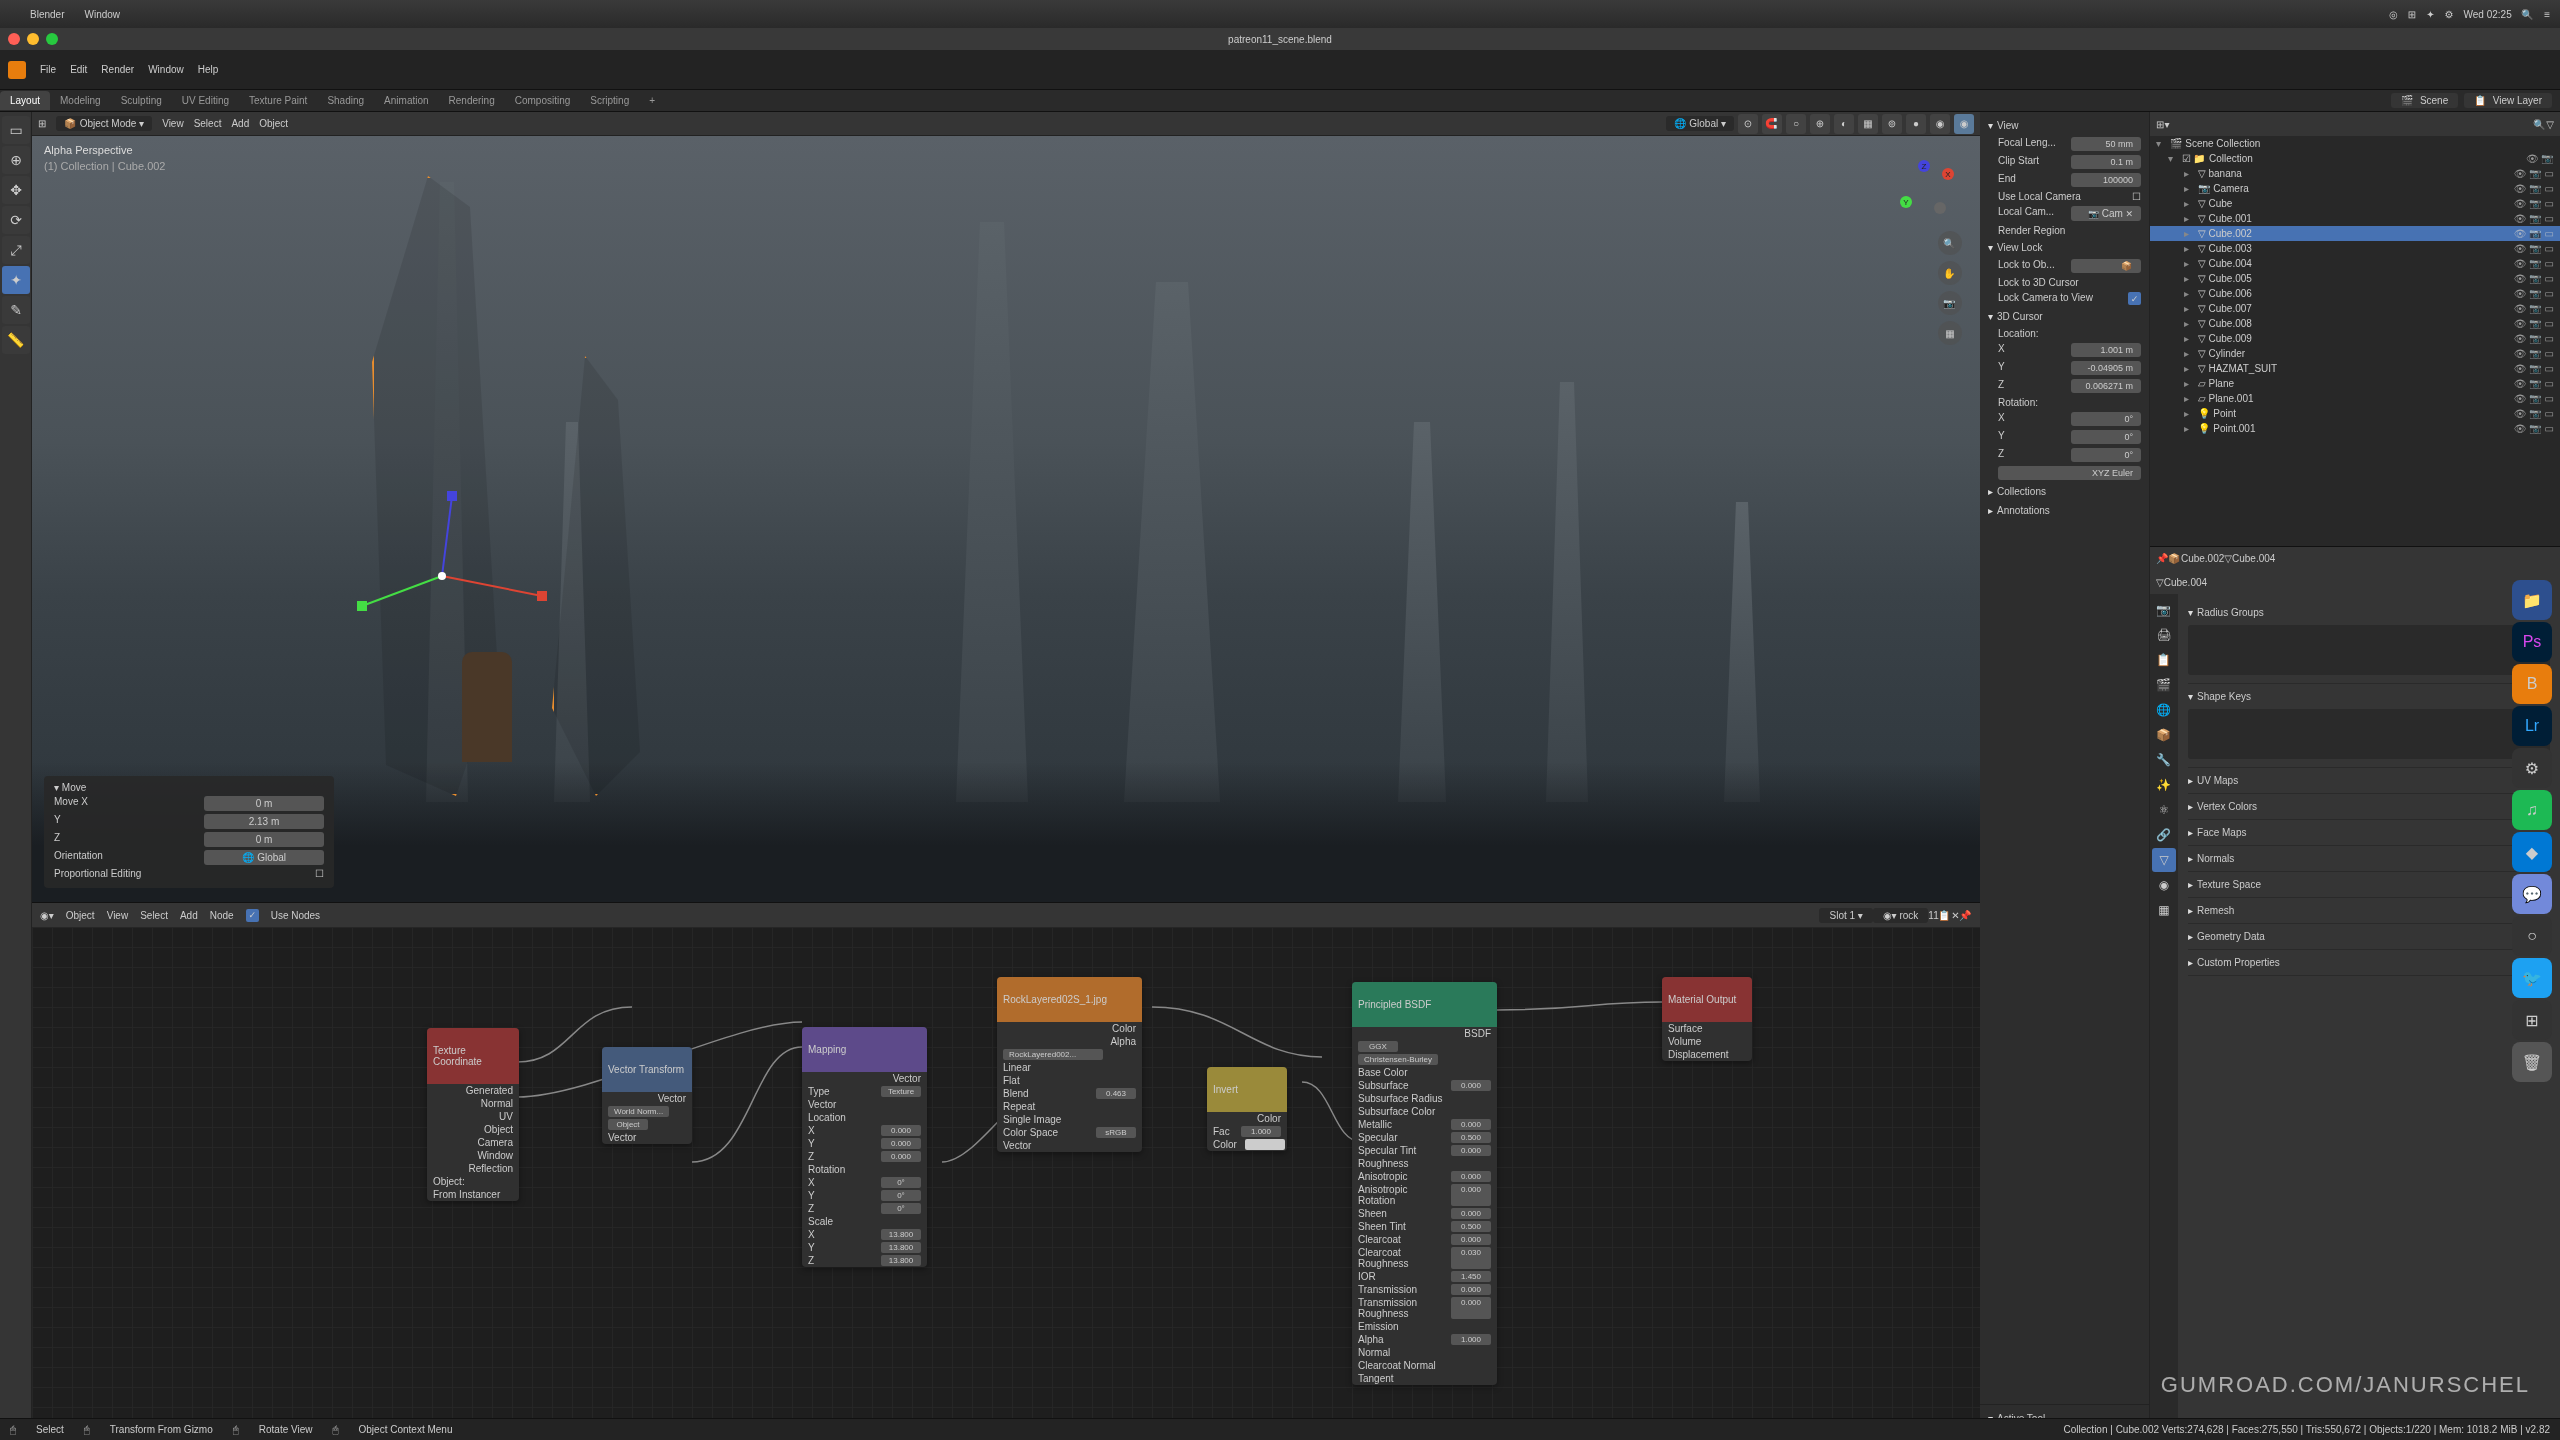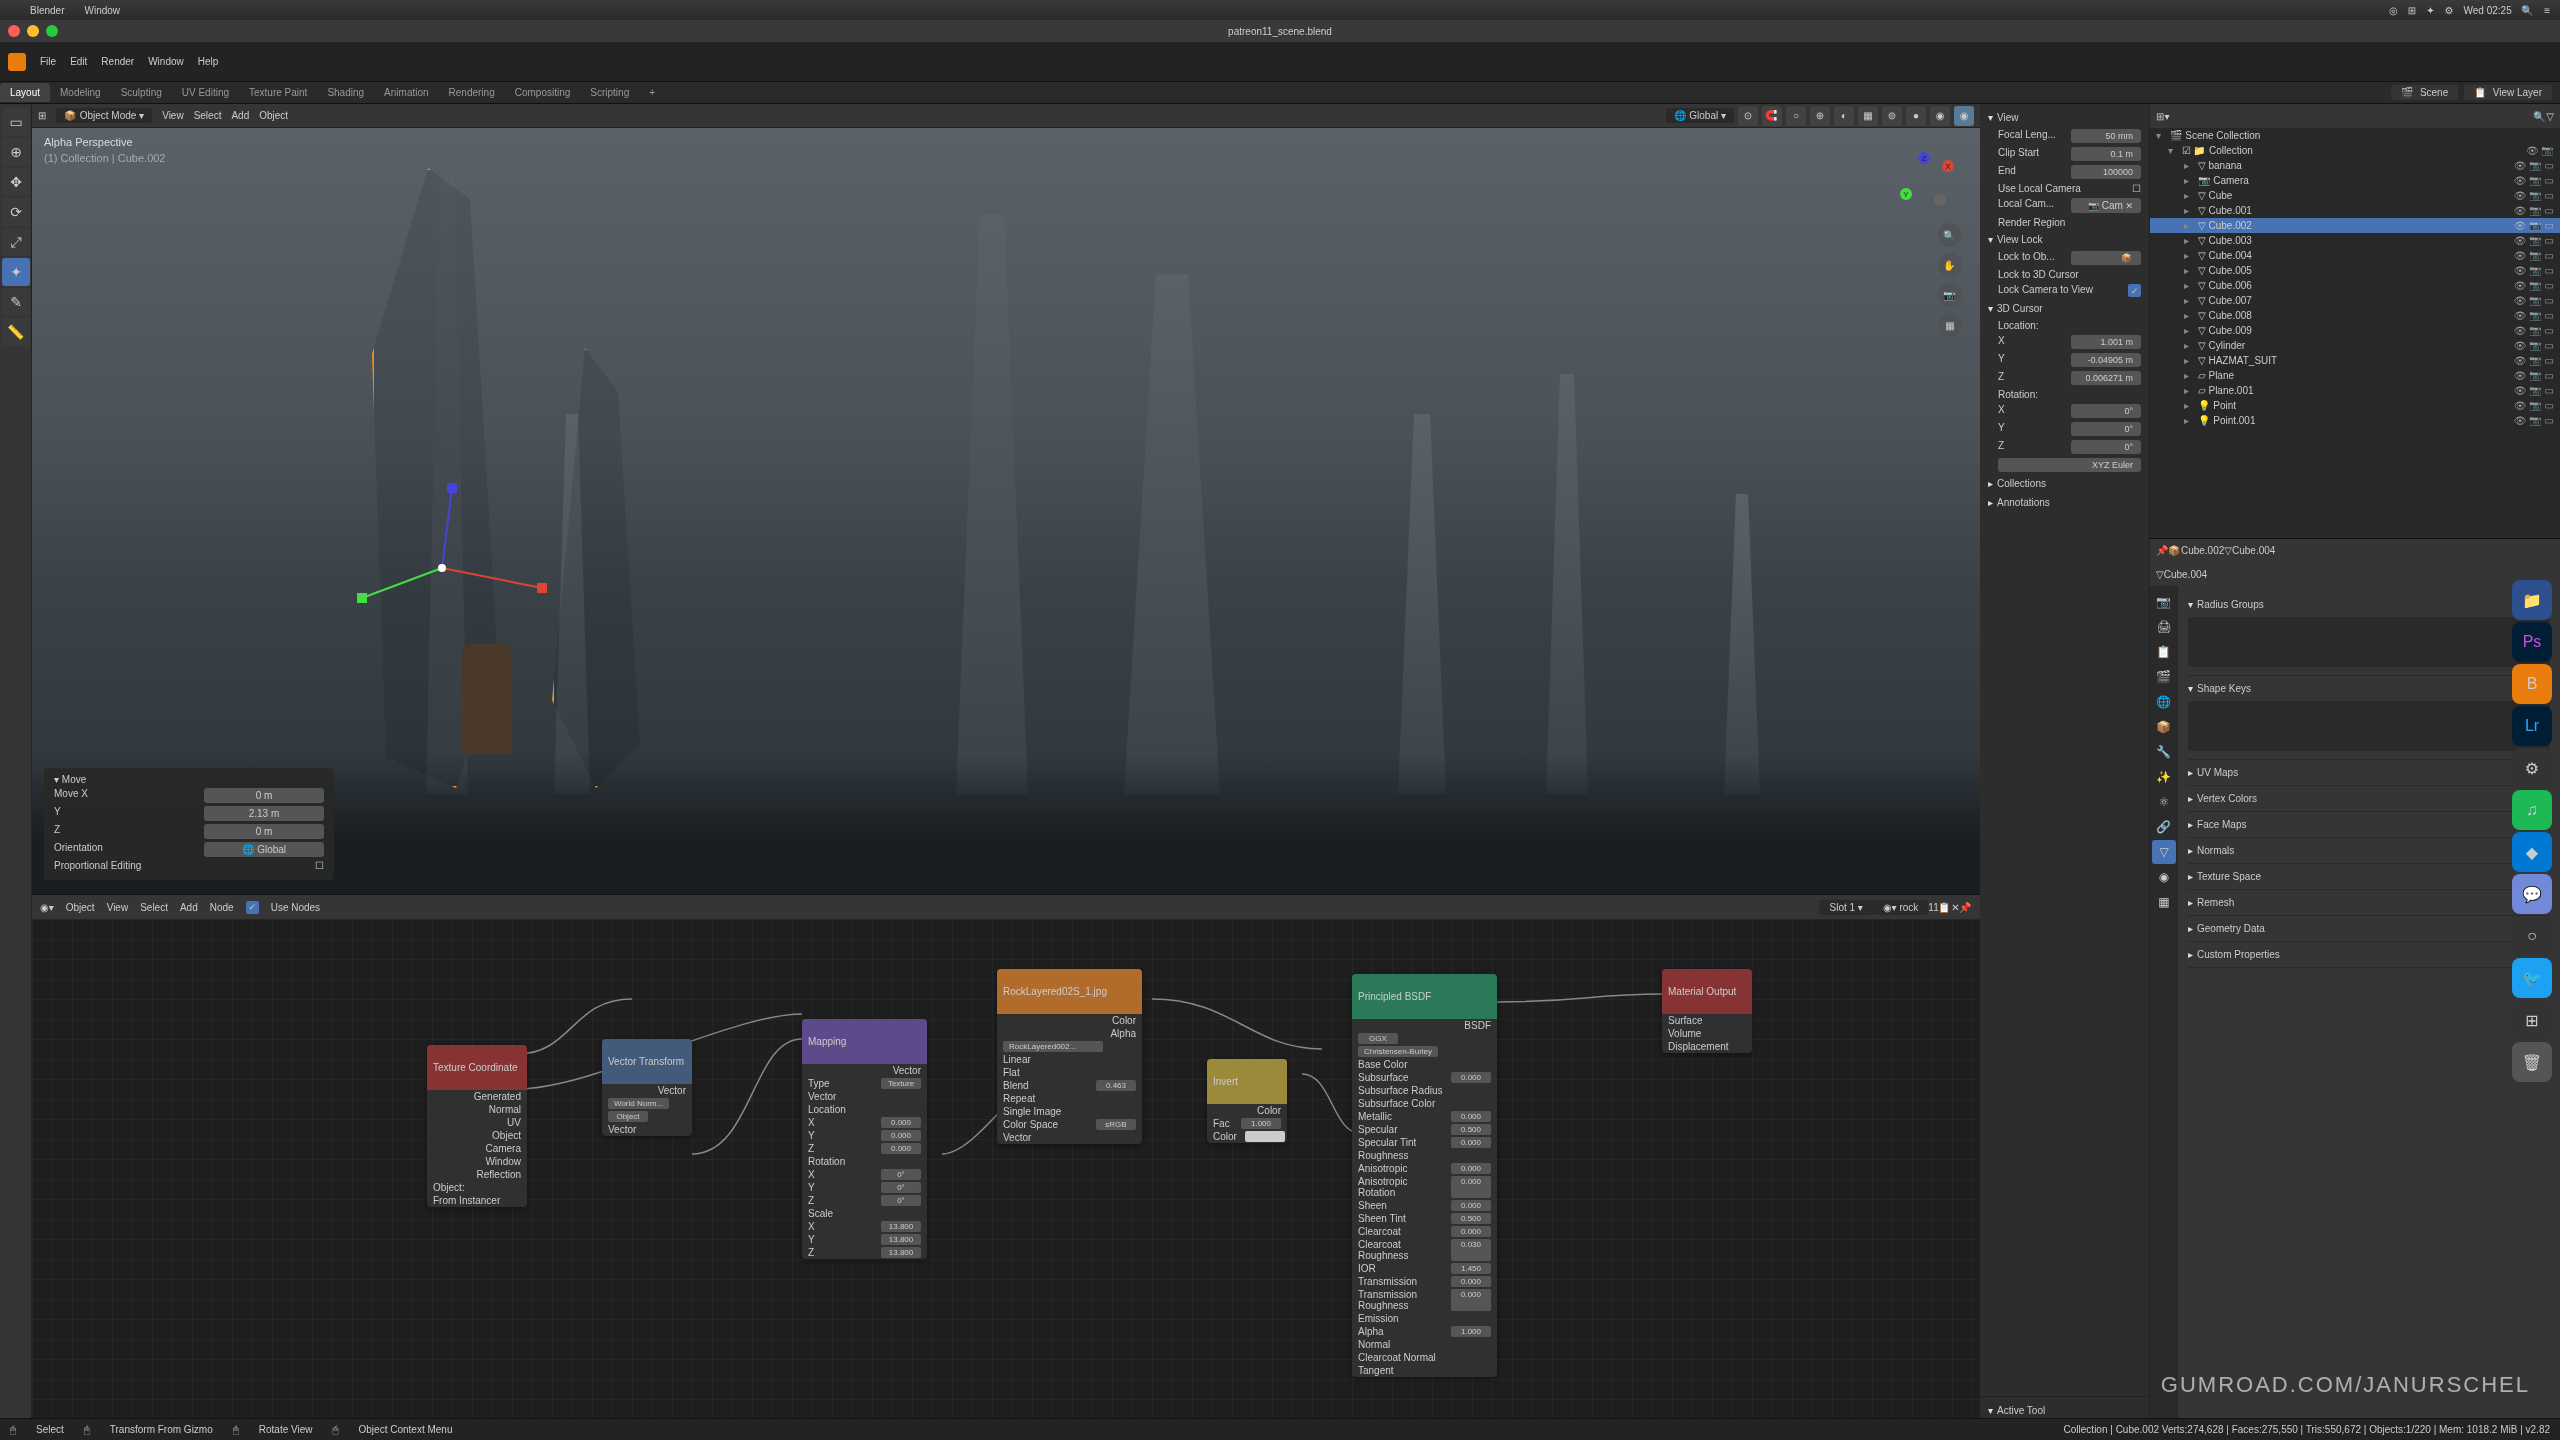--- a/index.html
+++ b/index.html
@@ -1,17 +1,17 @@
 <!DOCTYPE html>
 <html><head>
 <meta charset="utf-8">
 <style>
 *{margin:0;padding:0;box-sizing:border-box;font-family:-apple-system,BlinkMacSystemFont,sans-serif;font-size:10px;color:#ccc;user-select:none}
 body{background:#1a1a1a;width:2560px;height:1440px;overflow:hidden;transform-origin:top left}
-.menubar{height:20px;background:linear-gradient(#3a3a3a,#2a2a2a);display:flex;align-items:center;padding:0 10px;gap:20px;font-size:12px}
+.menubar{height:28px;background:linear-gradient(#3a3a3a,#2a2a2a);display:flex;align-items:center;padding:0 10px;gap:20px;font-size:12px}
 .menubar .apple{font-size:14px}
 .menubar .right{margin-left:auto;display:flex;gap:10px;align-items:center}
 .titlebar{height:22px;background:#393939;display:flex;align-items:center;justify-content:center;position:relative;font-size:11px}
 .traffic{position:absolute;left:8px;display:flex;gap:7px}
 .traffic span{width:12px;height:12px;border-radius:50%}
 .tc{background:#ff5f56}.ty{background:#ffbd2e}.tg{background:#27c93f}
 .topmenu{height:40px;background:#232323;display:flex;align-items:center;padding:0 8px;gap:14px;font-size:11px;border-bottom:1px solid #111}
 .topmenu .logo{width:18px;height:18px;background:#e87d0d;border-radius:3px}
 .tabs{height:22px;background:#2a2a2a;display:flex;align-items:center;font-size:11px;border-bottom:1px solid #111}
 .tabs .tab{padding:4px 10px;color:#999}
@@ -262,21 +262,21 @@
         <svg class="link" style="left:0;top:0;width:100%;height:100%">
           <path d="M485 135 C540 135 540 80 600 80"></path>
           <path d="M485 170 C560 170 700 95 770 95"></path>
           <path d="M660 235 C720 235 720 120 770 120"></path>
           <path d="M910 235 C950 235 1000 130 1060 130"></path>
           <path d="M1120 80 C1200 80 1220 130 1290 130"></path>
           <path d="M1270 155 C1300 155 1300 215 1330 215"></path>
           <path d="M1465 83 C1550 83 1560 75 1630 75"></path>
         </svg>
 
-        <div class="node" style="left:395px;top:126px;width:100px">
+        <div class="node" style="left:395px;top:101px;width:92px">
           <div class="nh" style="background:#833"><span>Texture Coordinate</span></div>
           <div class="nb">
             <div class="nr">
                 <span></span>
                 <span>Generated</span>
               </div>
             <div class="nr">
                 <span></span>
                 <span>Normal</span>
               </div>

